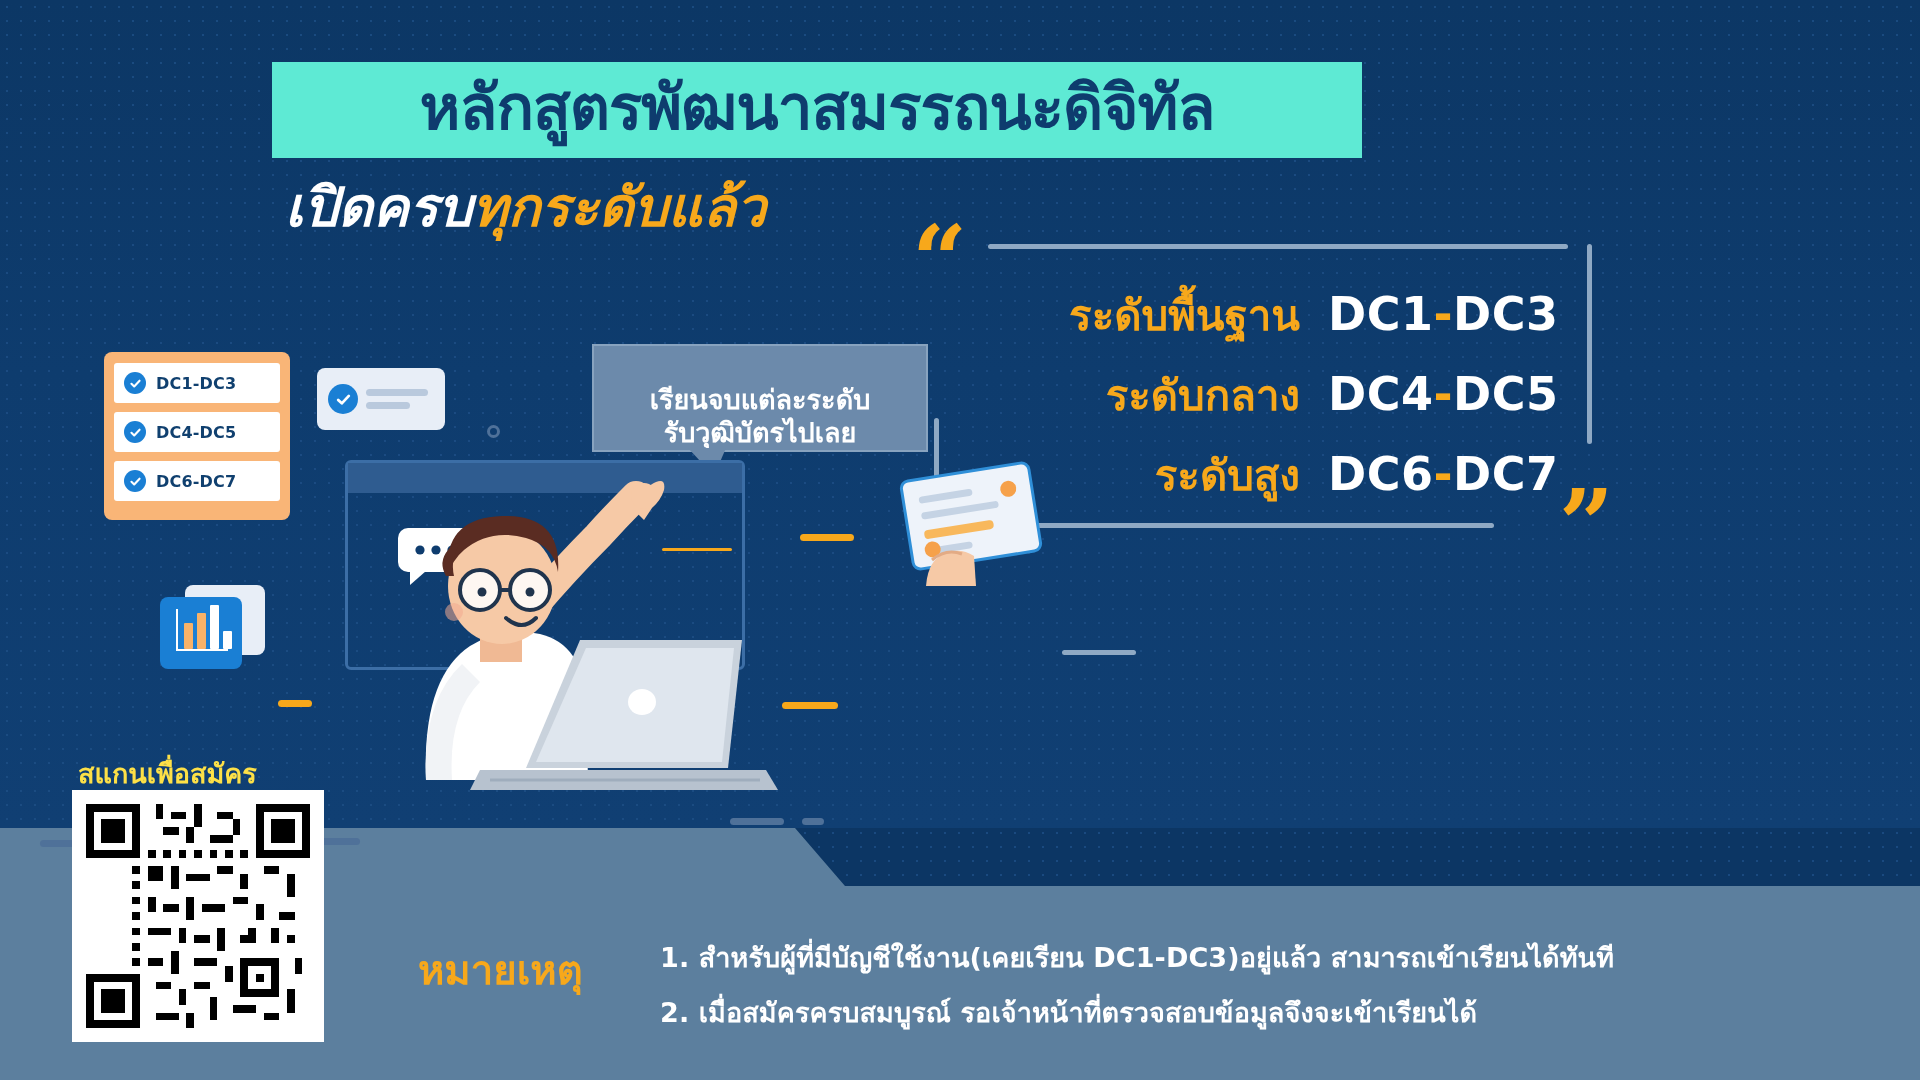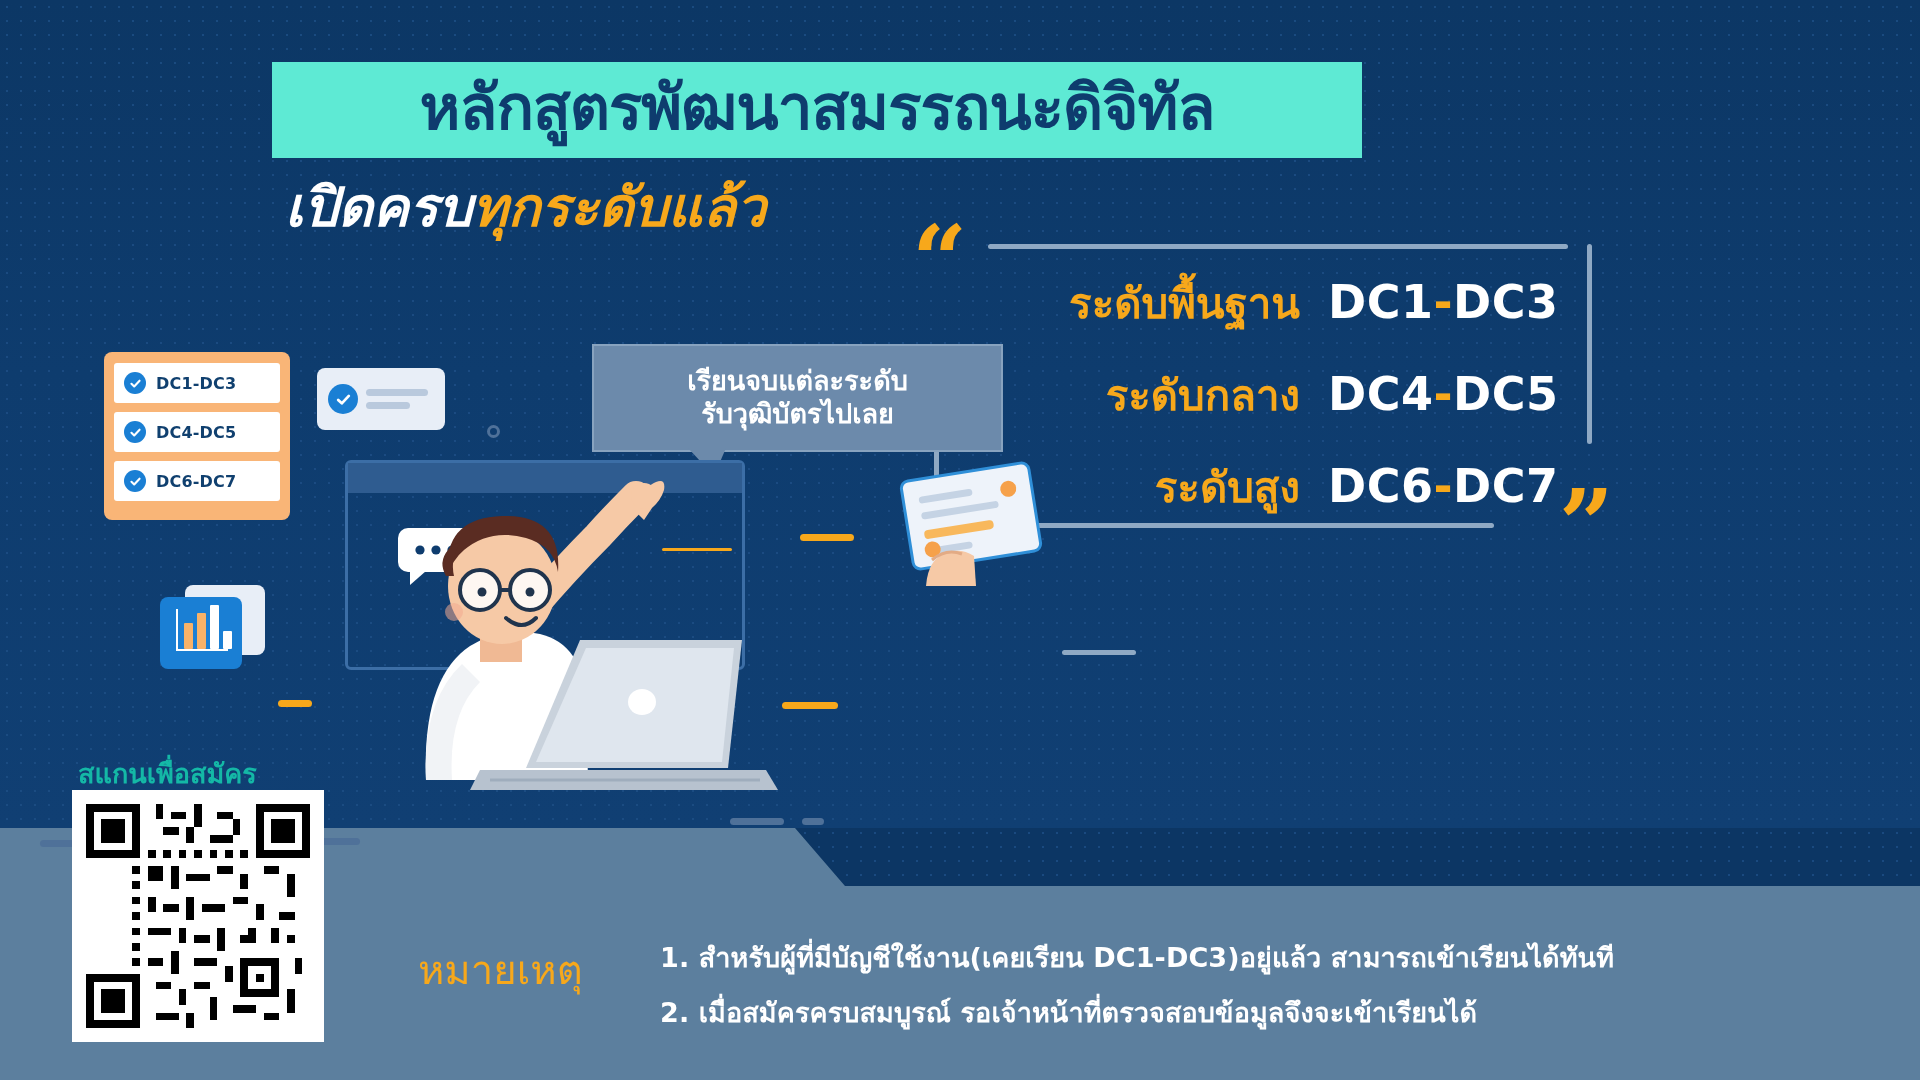--- a/index.html
+++ b/index.html
@@ -82,22 +82,22 @@
   }
   .rule-left {
     position:absolute; left:26px; top:196px; width:5px; height:112px;
     background:#8fa9c4; border-radius:3px;
   }
   .rule-bottom {
     position:absolute; left:26px; bottom:4px; width:560px; height:5px;
     background:#8fa9c4; border-radius:3px;
   }
   .levels {
-    position:absolute; left:70px; top:48px; width:600px;
-    display:flex; flex-direction:column; gap:20px;
+    position:absolute; left:70px; top:60px; width:600px;
+    display:flex; flex-direction:column; gap:8px;
   }
   .level-row {
     display:flex; align-items:baseline; justify-content:flex-end; gap:28px;
     height:72px;
   }
   .level-name {
     color:#f7a81b; font-size:42px; font-weight:700; white-space:nowrap;
     text-align:right;
   }
   .level-code {
@@ -110,23 +110,23 @@
   .cta {
     position:absolute; left:852px; top:740px;
     font-size:48px; font-weight:700; white-space:nowrap; line-height:1.1;
   }
   .cta .w { color:#ffffff; }
   .cta .o { color:#f7a81b; }
 
   
   .bubble {
     position:absolute; left:592px; top:344px;
-    width:411px; height:108px;
+    width:336px; height:108px;
     background:#6c8aab; border:2px solid #88a3bf;
-    display:flex; flex-direction:column; align-items:center; justify-content:center;
+    display:flex; flex-direction:column; align-items:center; justify-content:flex-end;
     color:#ffffff; font-size:27px; font-weight:700; line-height:1.22;
     text-align:center;
   }
   .bubble .l2 { font-weight:800; }
   .bubble::after {
     content:""; position:absolute; left:94px; bottom:-26px;
     border-left:26px solid transparent; border-right:12px solid transparent;
     border-top:28px solid #6c8aab;
   }
 
@@ -193,32 +193,32 @@
   .person { position:absolute; left:330px; top:450px; width:520px; height:340px; }
 
   
   .desk-line { position:absolute; height:7px; border-radius:4px; background:#4f7199; }
   .tick { position:absolute; height:7px; border-radius:4px; background:#f7a81b; }
   .tick-steel { position:absolute; height:5px; border-radius:3px; background:#8fa9c4; }
 
   
   .qr-label {
     position:absolute; left:78px; top:752px;
-    color:#14b8a6; font-size:27px; font-weight:600; white-space:nowrap;
+    color:#fde047; font-size:27px; font-weight:600; white-space:nowrap;
   }
   .qr-box {
     position:absolute; left:72px; top:790px; width:252px; height:252px;
     background:#ffffff; padding:14px;
   }
   .qr-box svg { display:block; width:100%; height:100%; }
 
   
   .notes-title {
     position:absolute; left:418px; top:938px;
-    color:#f7a81b; font-size:40px; font-weight:400; white-space:nowrap;
+    color:#f7a81b; font-size:40px; font-weight:700; white-space:nowrap;
   }
   .notes {
     position:absolute; left:660px; top:936px;
     display:flex; flex-direction:column; gap:12px;
   }
   .note-line {
     color:#ffffff; font-size:27px; font-weight:600; white-space:nowrap;
     letter-spacing:.1px;
   }
   .ring { position:absolute; border:3px solid #4f7199; border-radius:50%; }

